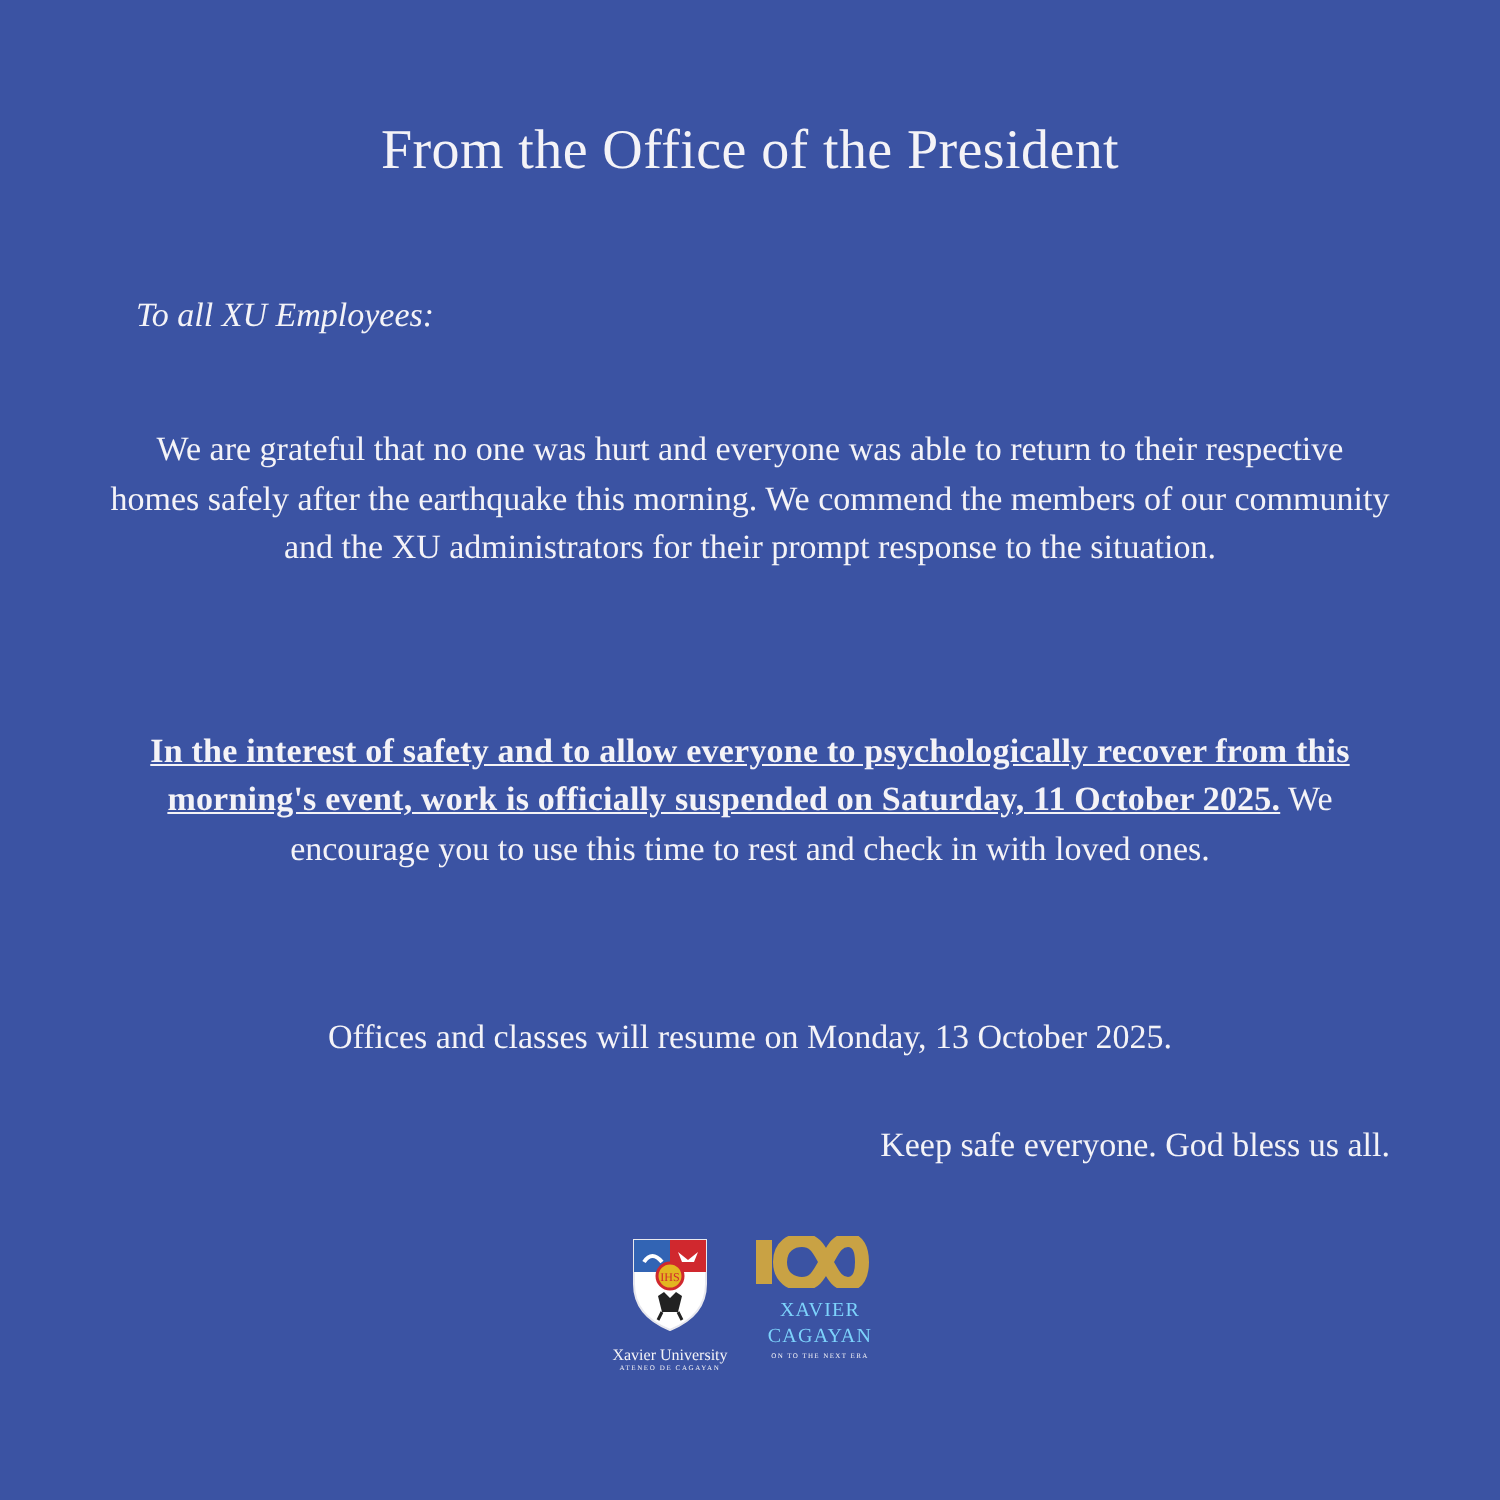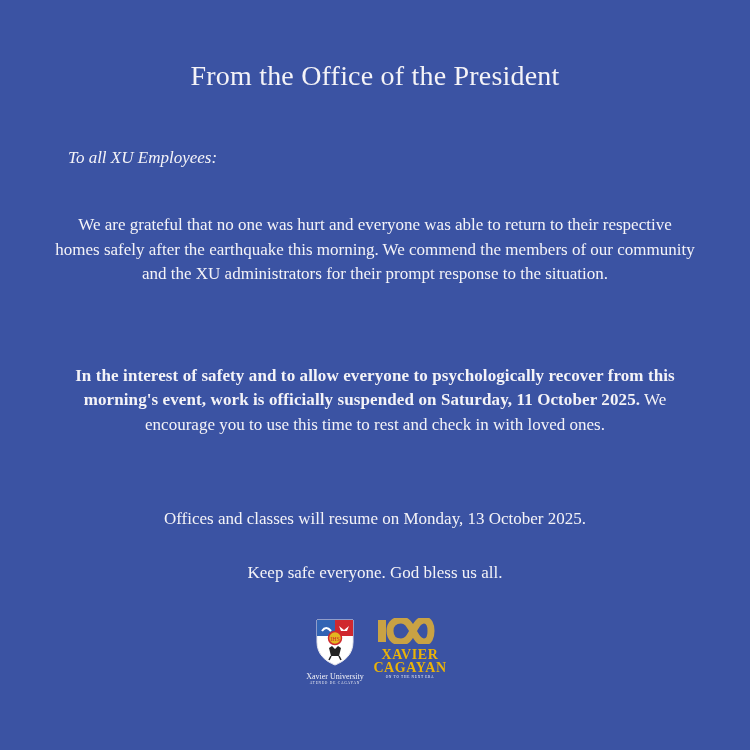--- a/index.html
+++ b/index.html
@@ -37,24 +37,25 @@
       position: absolute;
       left: 55px;
       width: 640px;
       text-align: center;
       font-size: 17px;
       line-height: 24.5px;
     }
     .p1 { top: 201px; margin-top: 12px; }
     .p2 { top: 339px; }
     .p3 { top: 507px; }
-    .p4 { top: 561px; }
+    .p4 { top: 561px; text-align: right; }
     .para b {
       font-weight: bold;
       letter-spacing: 0.1px;
+      text-decoration: underline;
     }
     .logos {
       position: absolute;
       top: 618px;
       left: 0;
       width: 750px;
       display: flex;
       justify-content: center;
       align-items: flex-start;
       gap: 8px;
@@ -77,25 +78,25 @@
       line-height: 5px;
       white-space: nowrap;
     }
     .centennial {
       display: flex;
       flex-direction: column;
       align-items: center;
       width: 72px;
     }
     .cent-word {
-      font-size: 14px;
-      font-weight: bold;
+      font-size: 10px;
+      font-weight: normal;
       letter-spacing: 0.6px;
       line-height: 13px;
-      color: #eab308;
+      color: #7dd3fc;
     }
     .cent-tag {
       font-size: 3.5px;
       letter-spacing: 0.7px;
       line-height: 6px;
       white-space: nowrap;
     }
   </style>
 </head>
 <body>

